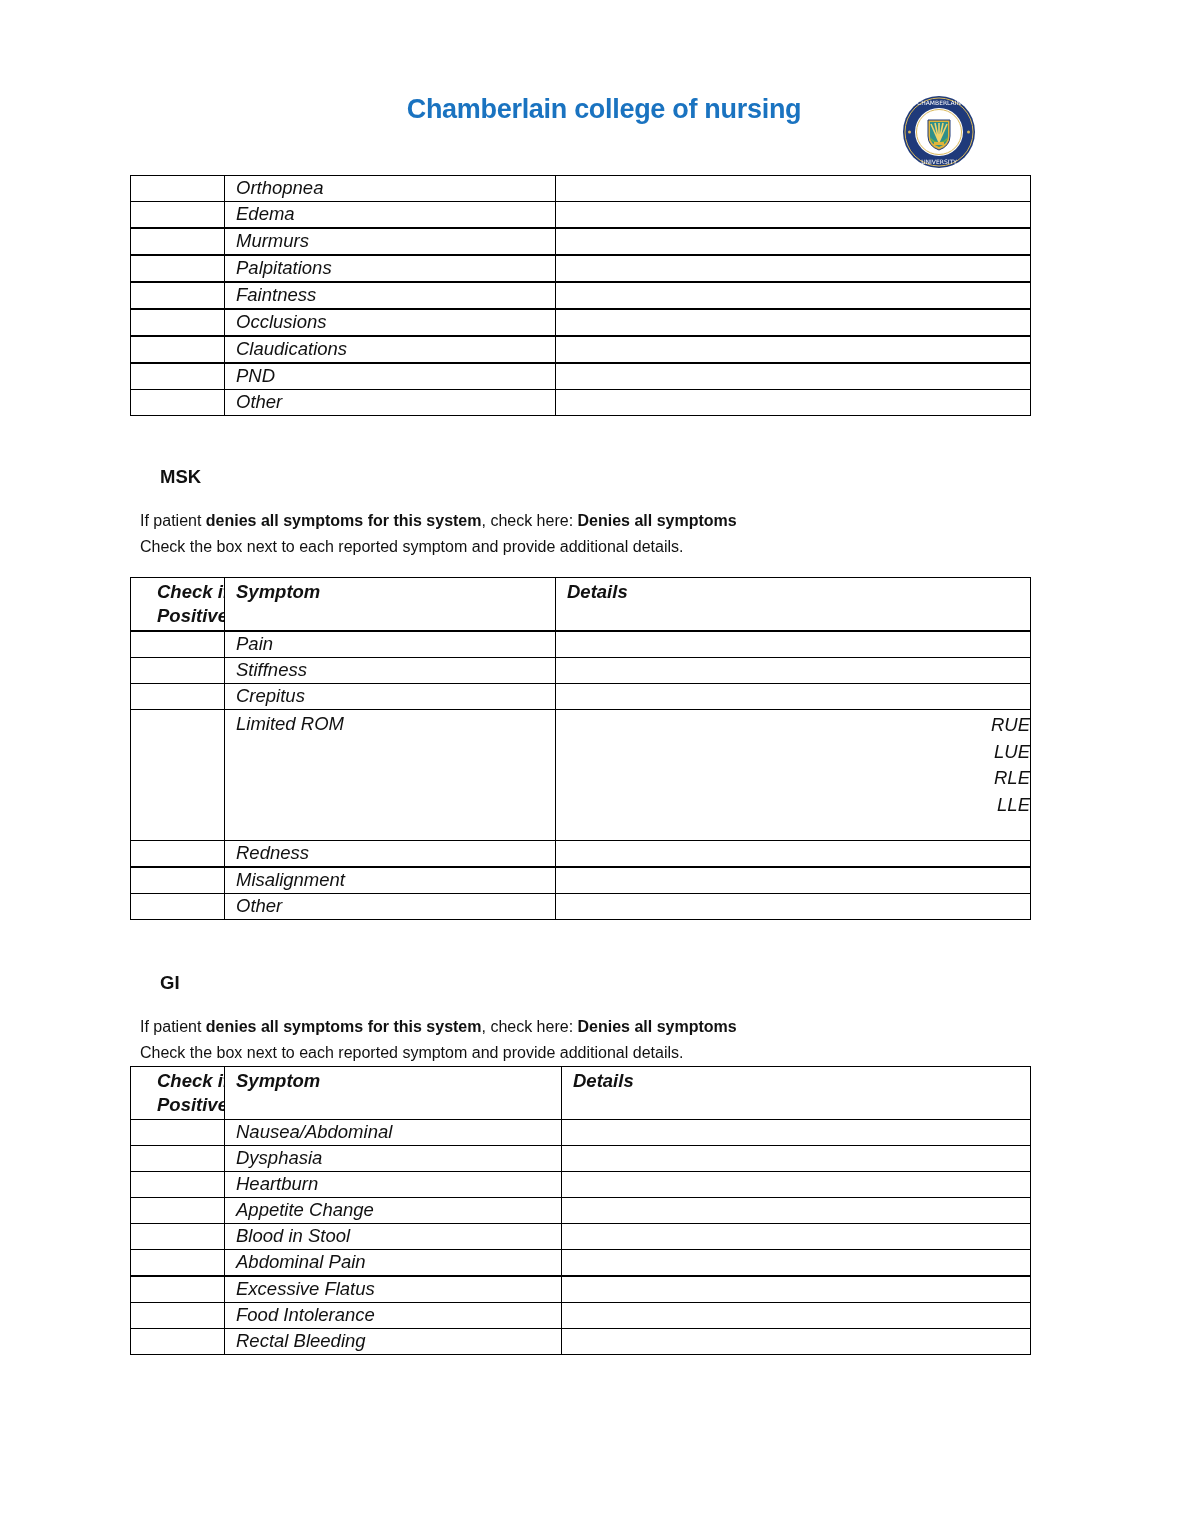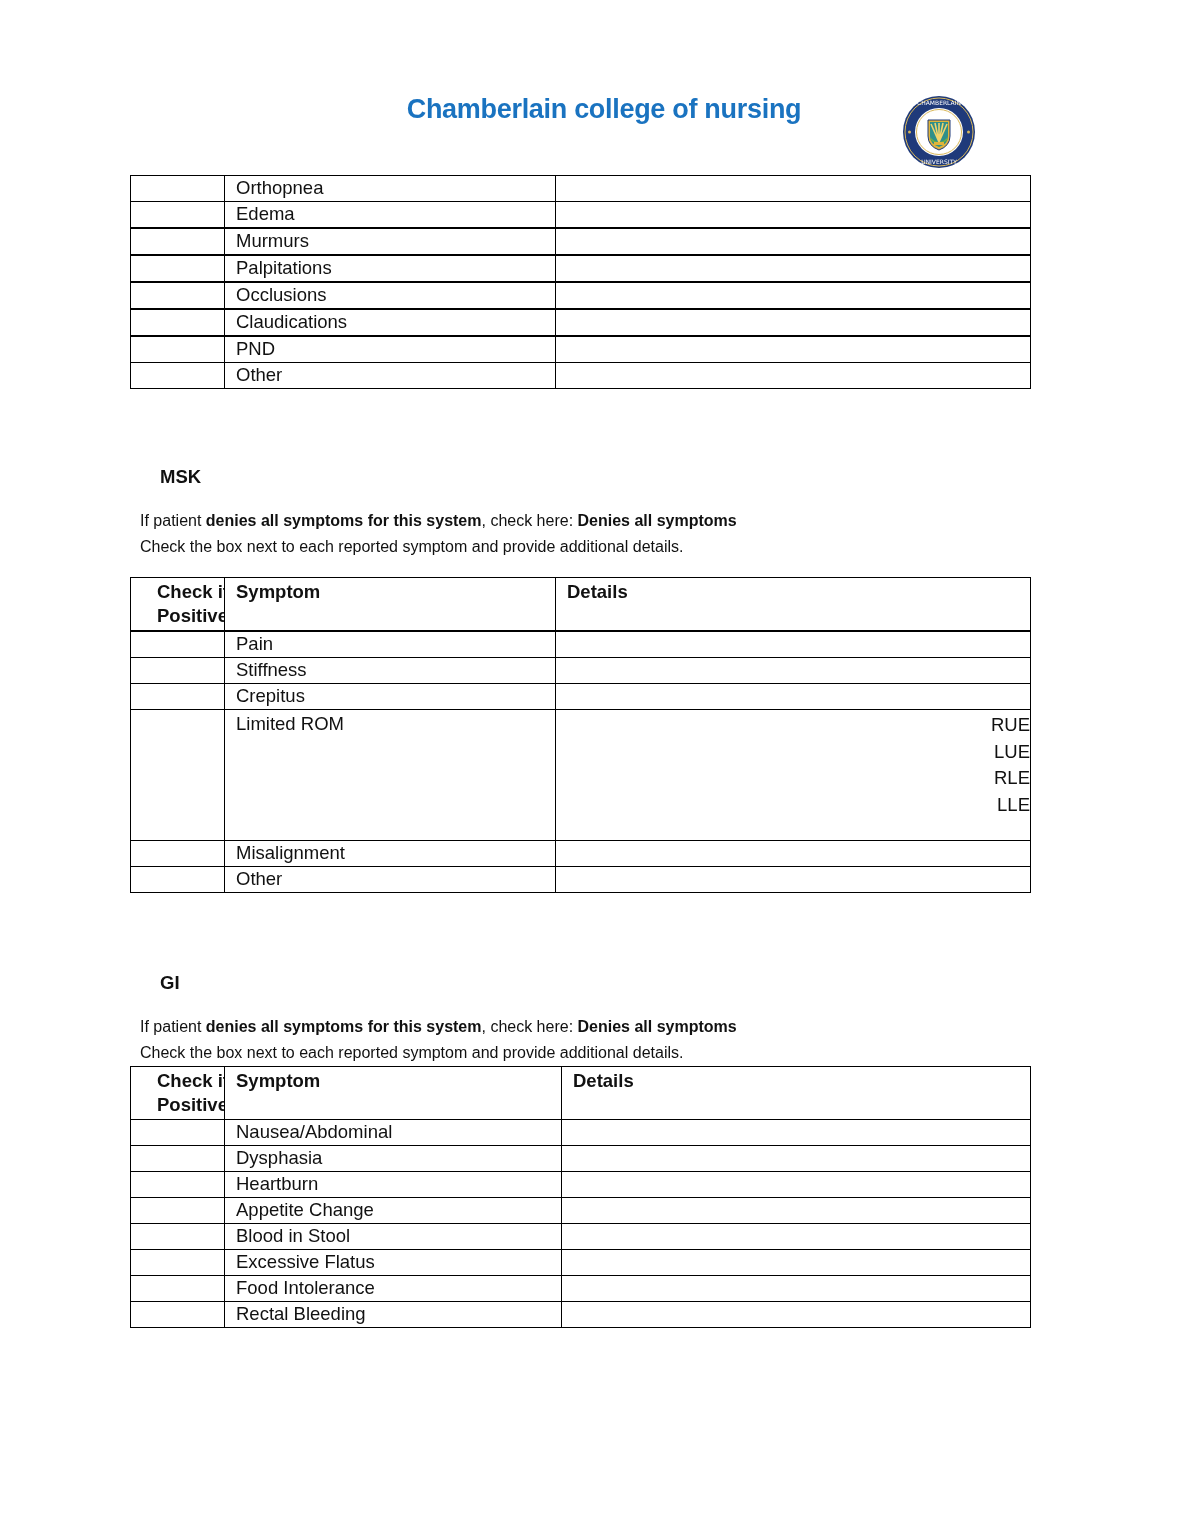--- a/index.html
+++ b/index.html
@@ -12,21 +12,21 @@
     position: absolute; left: 0; width: 1180px; top: 94px;
     text-align: center; font-size: 27px; font-weight: bold; color: #1a73c0;
     letter-spacing: -0.3px;
     margin-left: 14px;
   }
   .logo {
     position: absolute; left: 901px; top: 94px; width: 76px; height: 76px;
   }
   table.grid {
     position: absolute; border-collapse: collapse; table-layout: fixed;
-    font-size: 18.5px; left: 130px; width: 901px;
+    font-size: 18.5px; left: 130px; width: 901px; font-style: italic;
   }
   table.grid td {
     border: 1.5px solid #000; padding: 0 0 0 11px; height: 25px;
     vertical-align: top; line-height: 24px; overflow: hidden; white-space: nowrap;
   }
   table.grid tr.thick-bottom td { border-bottom-width: 2.5px; }
   table.grid .hdr td { font-weight: bold; line-height: 24px; height: 50px; padding-top: 2px; }
   table.grid .hdr td.chk { padding-left: 26px; }
   table.grid td.multi { height: 128px; padding-top: 2px; }
   .multi-line { display: block; line-height: 26.5px; text-align: right; }
@@ -82,20 +82,25 @@
         <td></td>
       </tr>
       <tr class="thick-bottom">
         <td></td>
         <td>Murmurs</td>
         <td></td>
       </tr>
       <tr class="thick-bottom">
         <td></td>
         <td>Palpitations</td>
+        <td></td>
+      </tr>
+      <tr class="thick-bottom">
+        <td></td>
+        <td>Faintness</td>
         <td></td>
       </tr>
       <tr class="thick-bottom">
         <td></td>
         <td>Occlusions</td>
         <td></td>
       </tr>
       <tr class="thick-bottom">
         <td></td>
         <td>Claudications</td>
@@ -152,20 +157,25 @@
       <tr>
         <td class="multi"></td>
         <td class="multi">Limited ROM</td>
         <td class="multi">
           <span class="multi-line">RUE</span>
           <span class="multi-line">LUE</span>
           <span class="multi-line">RLE</span>
           <span class="multi-line">LLE</span>
         </td>
       </tr>
+      <tr class="thick-bottom">
+        <td></td>
+        <td>Redness</td>
+        <td></td>
+      </tr>
       <tr>
         <td></td>
         <td>Misalignment</td>
         <td></td>
       </tr>
       <tr>
         <td></td>
         <td>Other</td>
         <td></td>
       </tr>
@@ -210,20 +220,25 @@
       <tr>
         <td></td>
         <td>Appetite Change</td>
         <td></td>
       </tr>
       <tr>
         <td></td>
         <td>Blood in Stool</td>
         <td></td>
       </tr>
+      <tr class="thick-bottom">
+        <td></td>
+        <td>Abdominal Pain</td>
+        <td></td>
+      </tr>
       <tr>
         <td></td>
         <td>Excessive Flatus</td>
         <td></td>
       </tr>
       <tr>
         <td></td>
         <td>Food Intolerance</td>
         <td></td>
       </tr>

